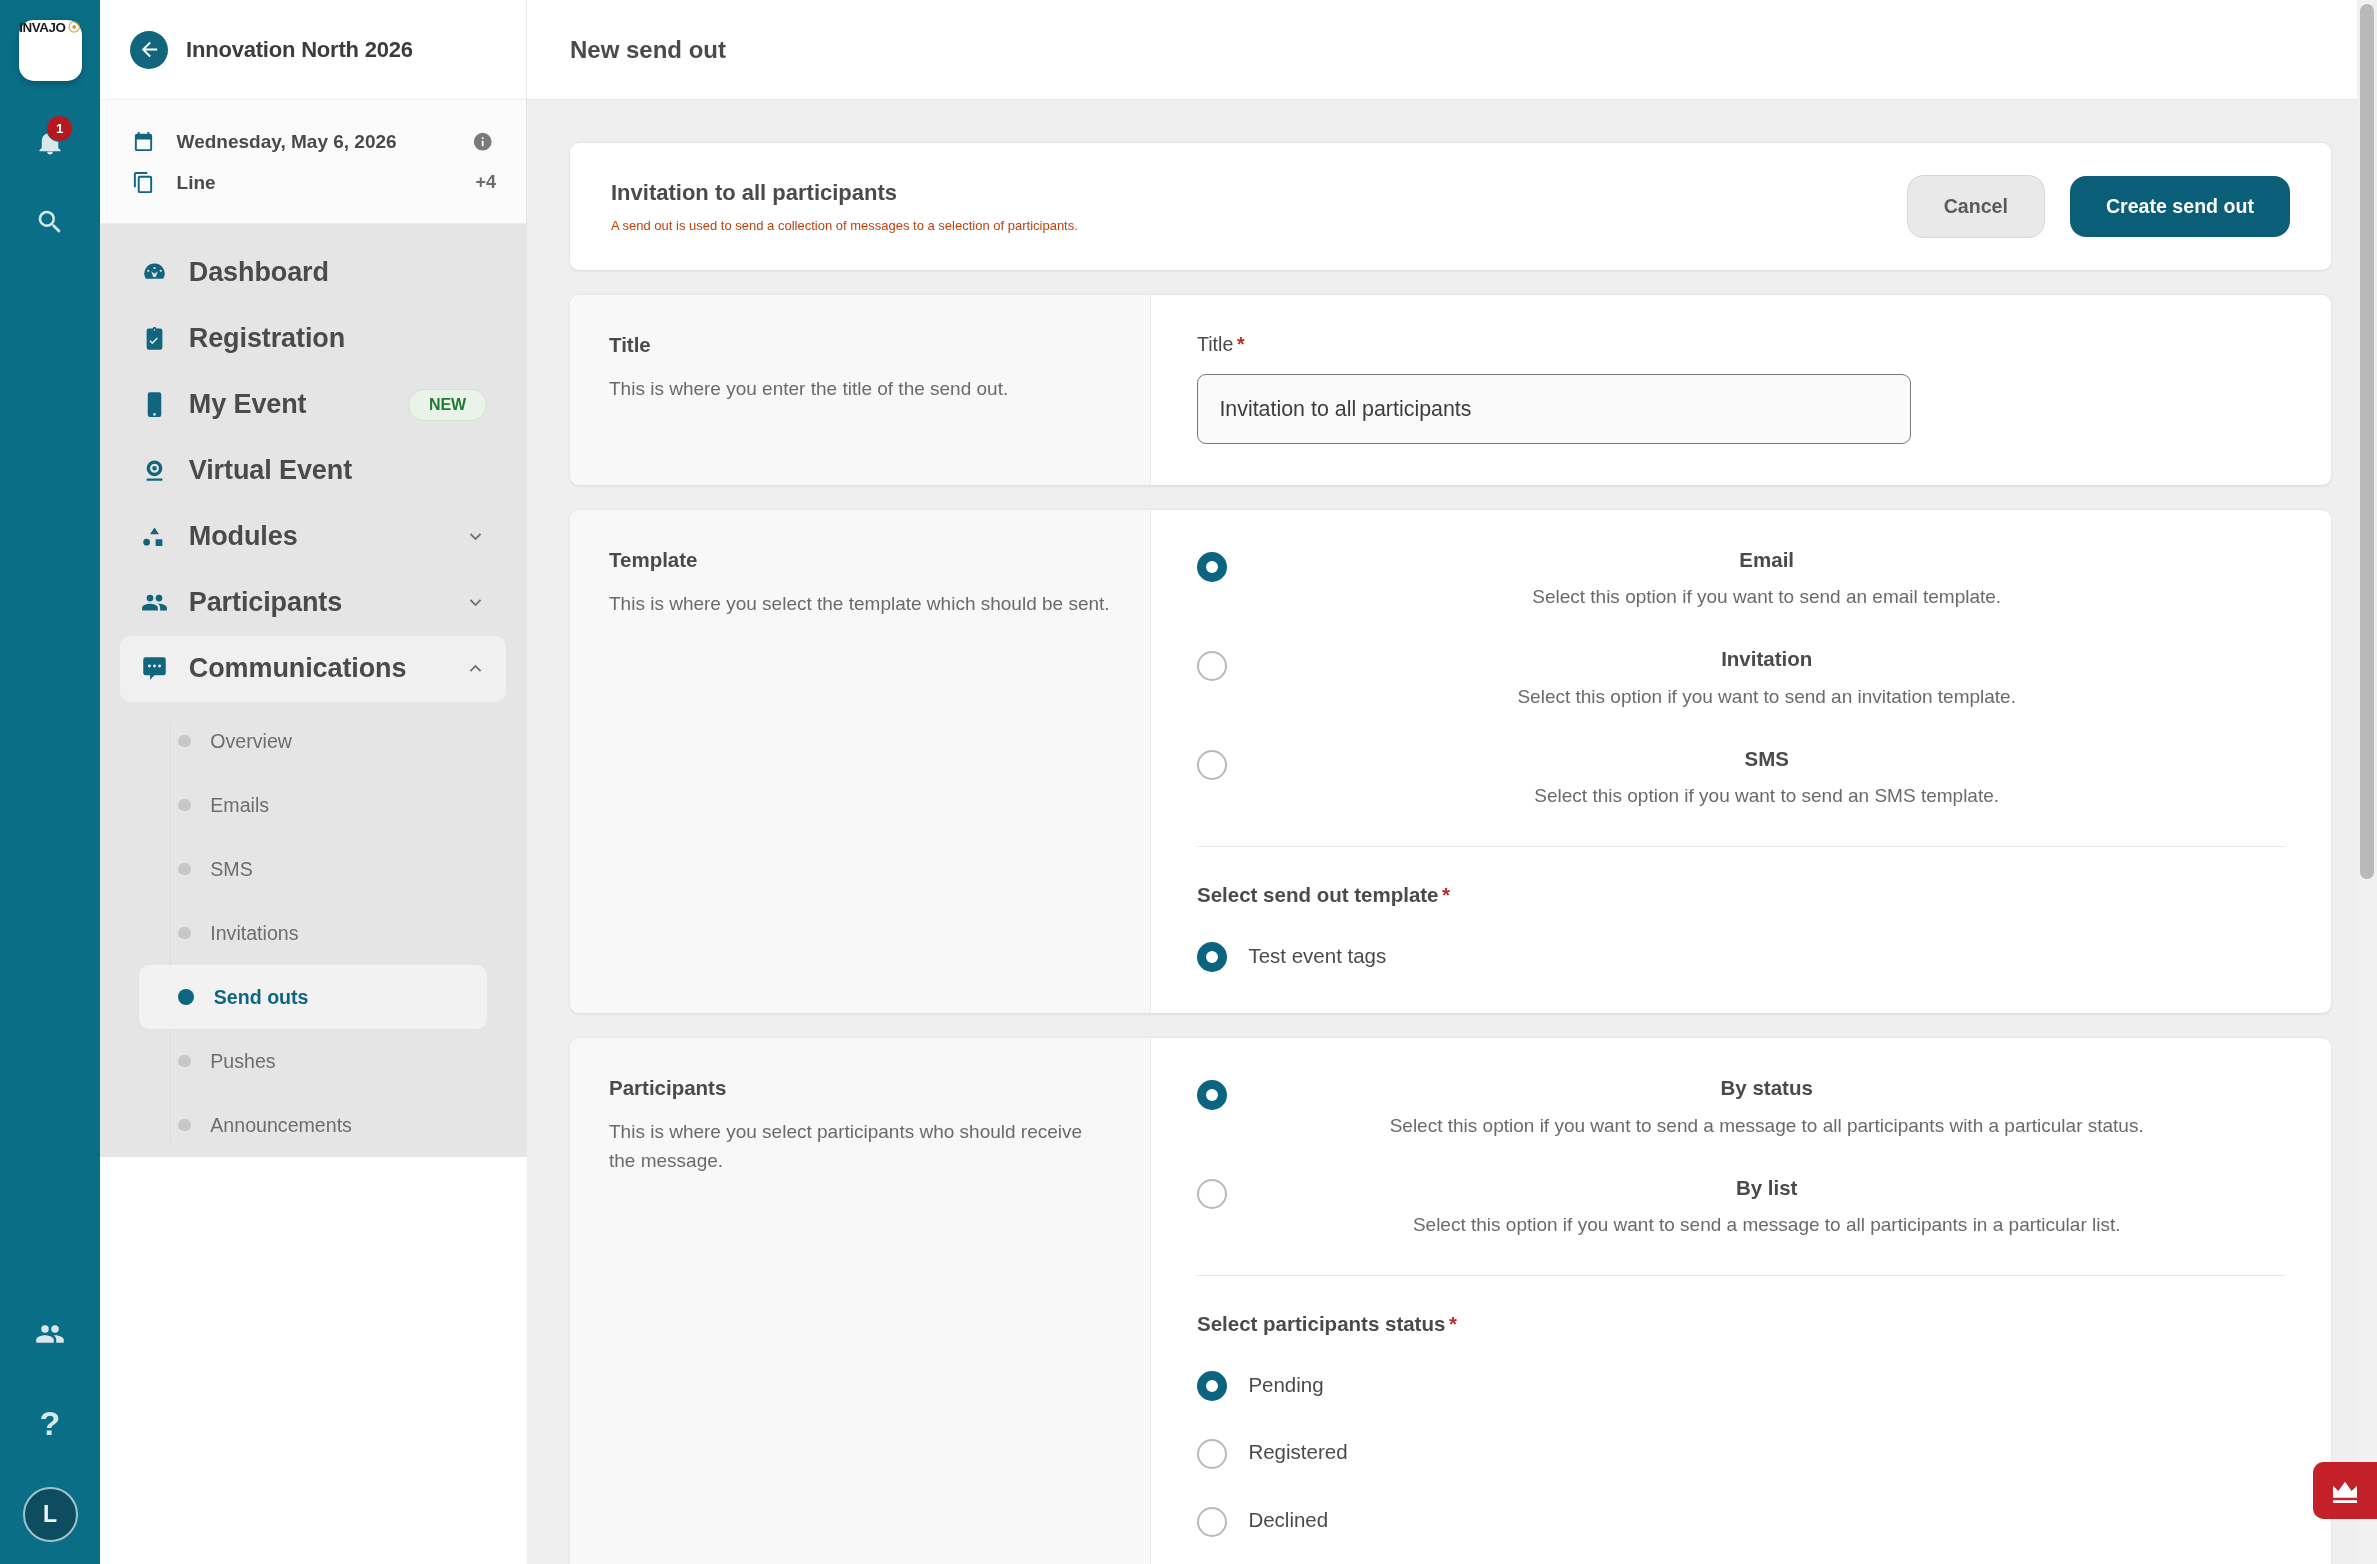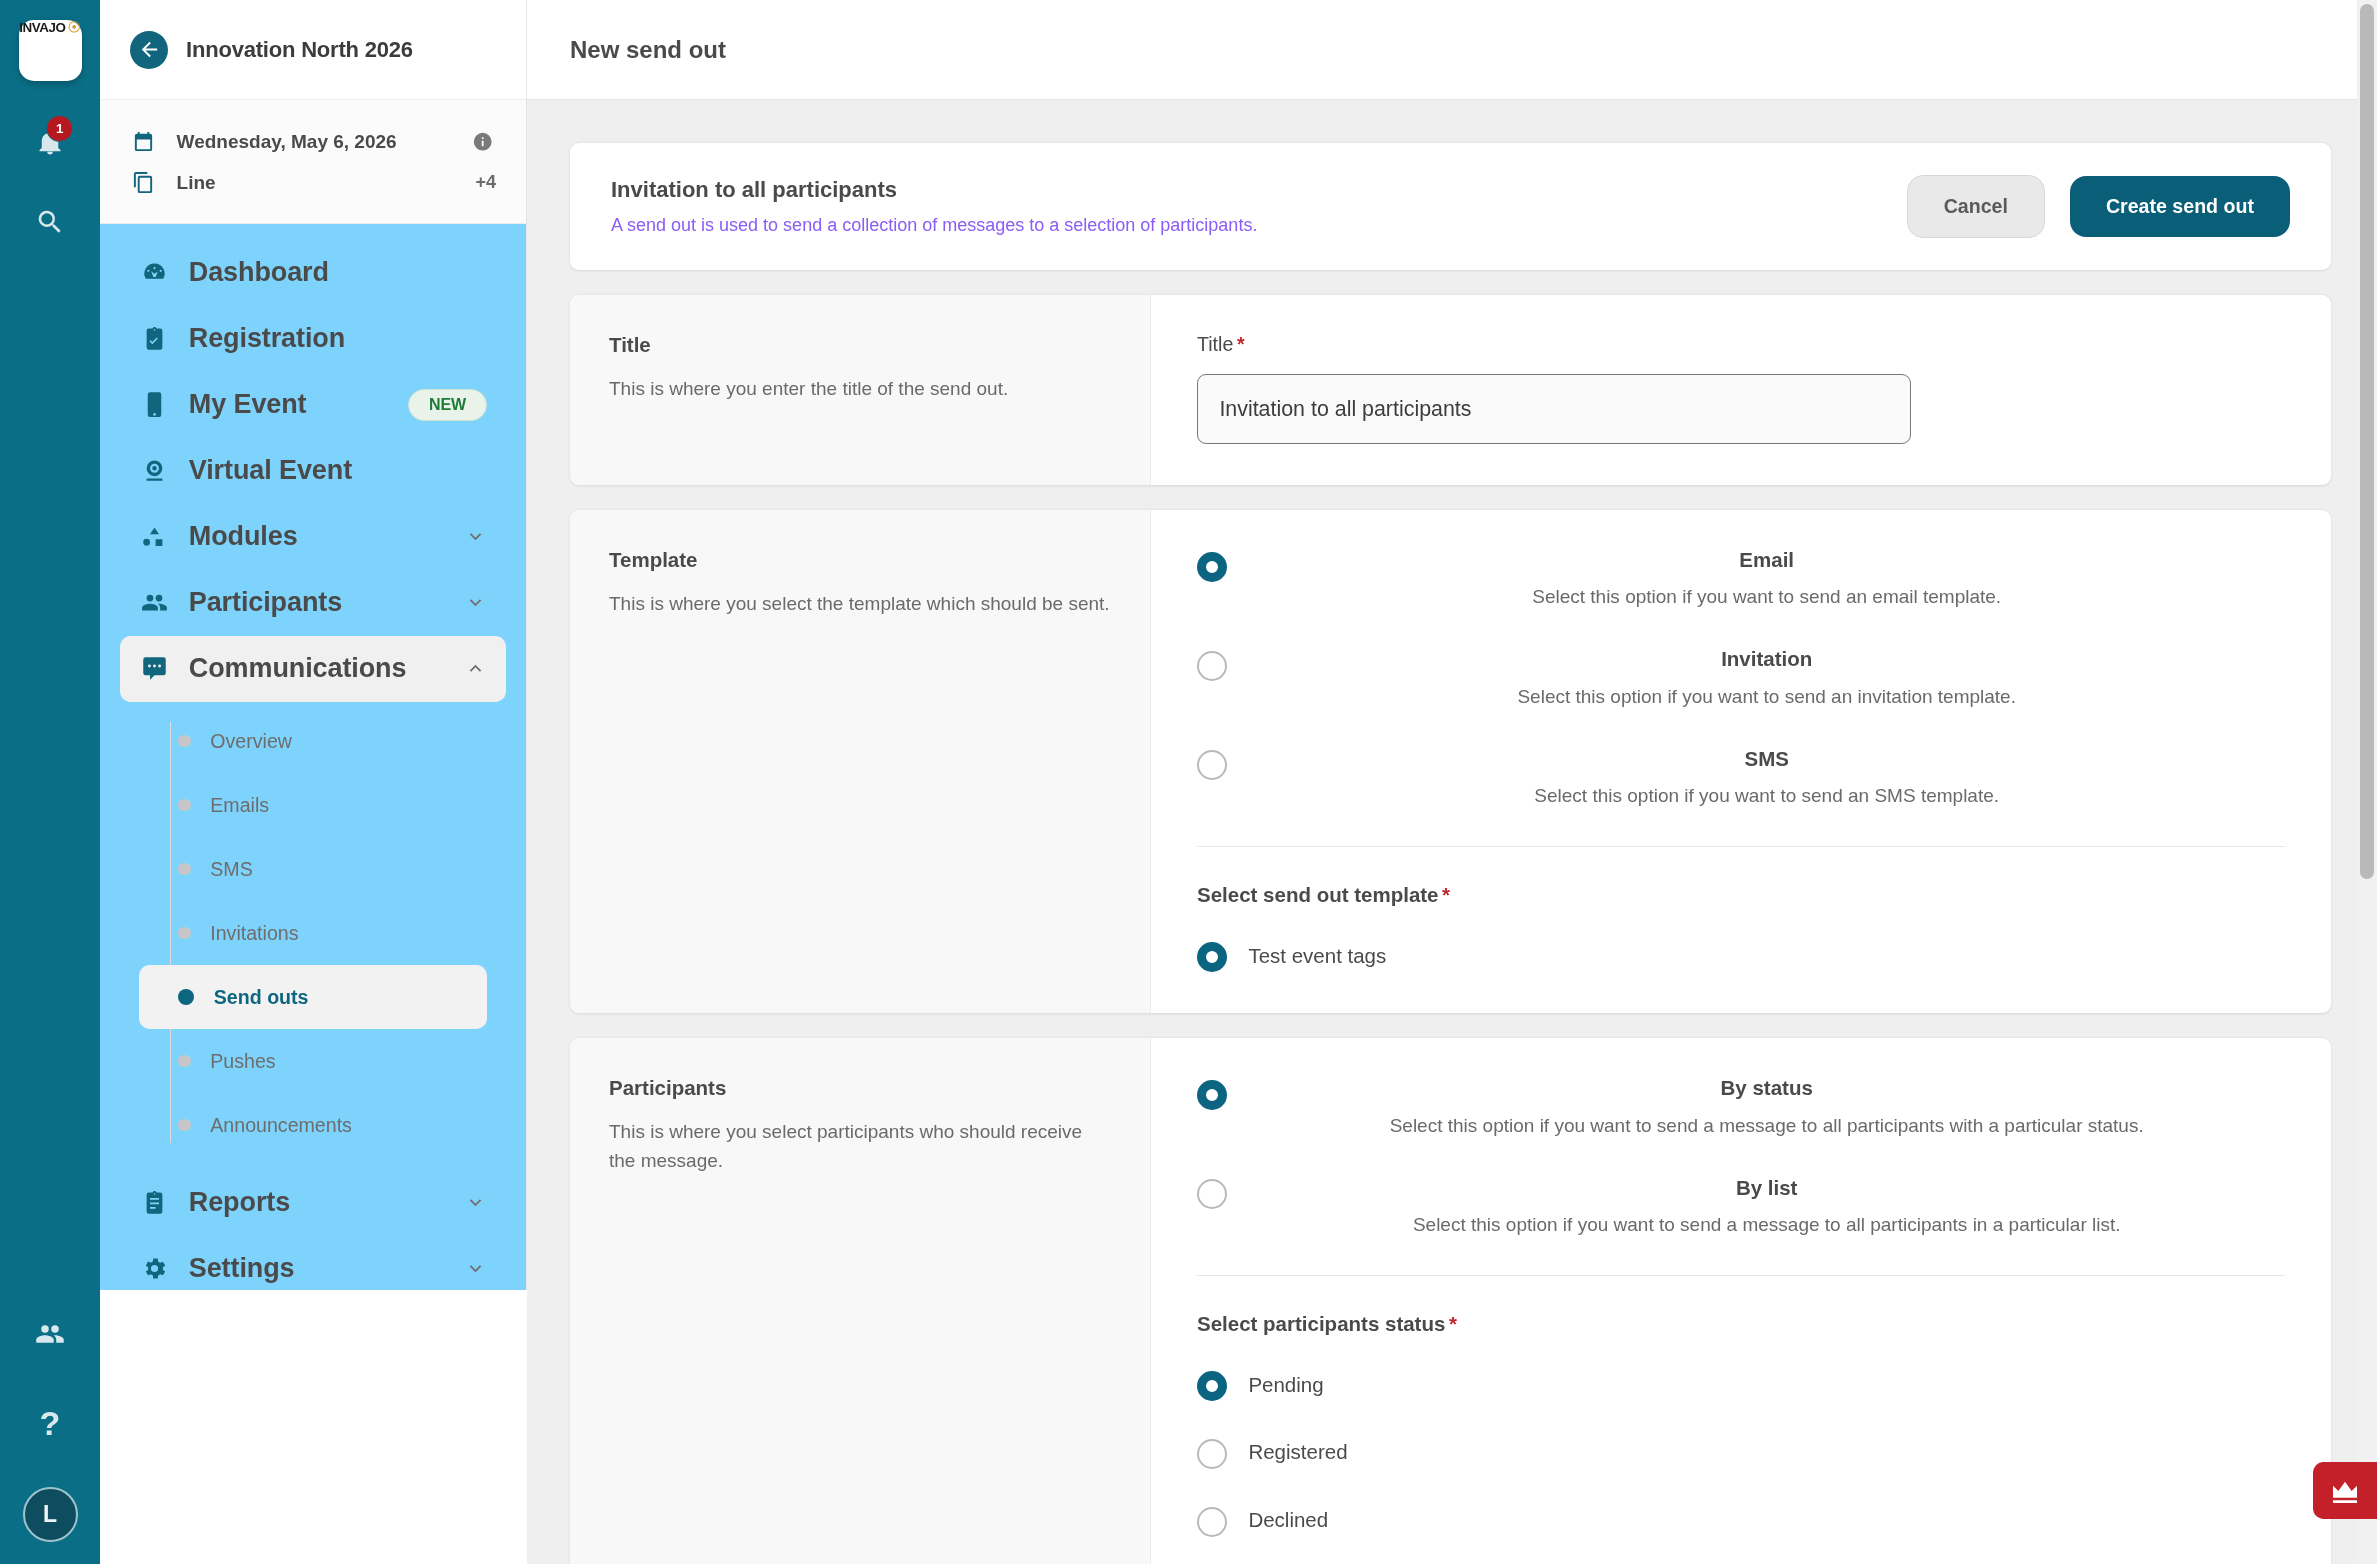--- a/index.html
+++ b/index.html
@@ -41,22 +41,22 @@
   .rail-bottom .rail-icon { margin-bottom: 39px; }
   .avatar-circle {
     width: 55px; height: 55px; border-radius: 50%; background: #0d4d5f;
     border: 2.7px solid #9fc3cd; color: #eaf3f6; font-size: 23px; font-weight: 600;
     display: flex; align-items: center; justify-content: center;
   }
   .help-q { font-size: 34px; font-weight: 700; color: #d9e8ed; line-height: 1; }
 
   
   .sidebar {
-    width: 427px; flex: 0 0 427px; background: #7dd3fc;
-    border-right: 0.9px solid #e6e6e6; height: 1290px; overflow: hidden;
+    width: 427px; flex: 0 0 427px; background: #e5e5e5;
+    border-right: 0.9px solid #e6e6e6; height: 1157px; overflow: hidden;
   }
   .sb-head {
     height: 100px; display: flex; align-items: center; gap: 18px;
     padding: 0 30px; border-bottom: 0.9px solid #ededed; background: #fff;
   }
   .back-btn {
     width: 38px; height: 38px; border-radius: 50%; background: #11667e;
     display: flex; align-items: center; justify-content: center; flex: 0 0 38px;
   }
   .back-btn svg { width: 23px; height: 23px; fill: #fff; }
@@ -115,21 +115,21 @@
 
   .card {
     background: #fff; border-radius: 9px; box-shadow: 0 0.9px 2.7px rgba(0,0,0,.1);
     margin-bottom: 25px; overflow: hidden;
   }
   .card-head {
     display: flex; align-items: center; justify-content: space-between;
     padding: 32px 41px;
   }
   .ch-title { font-size: 22px; font-weight: 700; color: #4a4a4a; margin-bottom: 11.6px; }
-  .ch-sub { font-size: 18px; color: #8b5cf6; }
+  .ch-sub { font-size: 13px; color: #c2410c; }
   .btn-row { display: flex; gap: 25px; align-items: center; }
   .btn {
     border-radius: 16px; font-size: 19.6px; font-weight: 700; cursor: pointer;
     padding: 19px 36px; border: none; font-family: "Liberation Sans", sans-serif;
   }
   .btn-cancel { background: #e9e9e9; color: #5a5a5a; border: 0.9px solid #d8d8d8; }
   .btn-primary { background: #0B5E78; color: #fff; }
 
   .split { display: flex; min-height: 89px; }
   .split-left {

